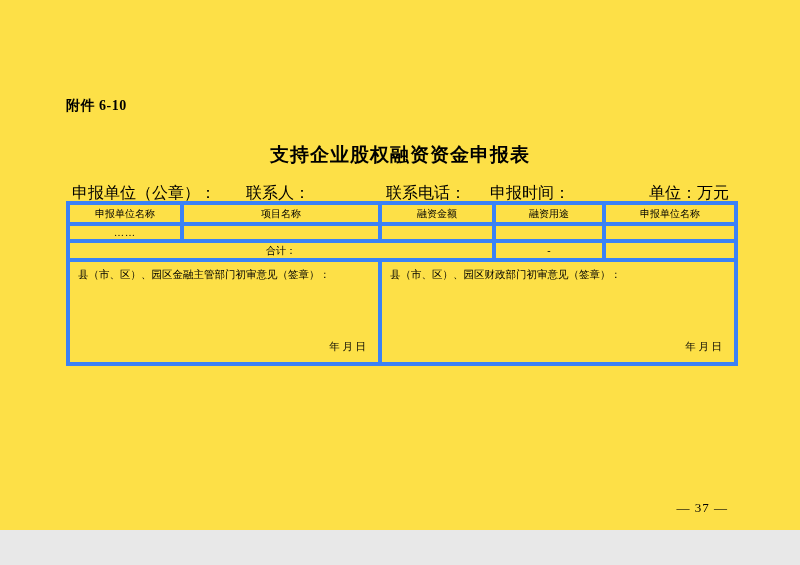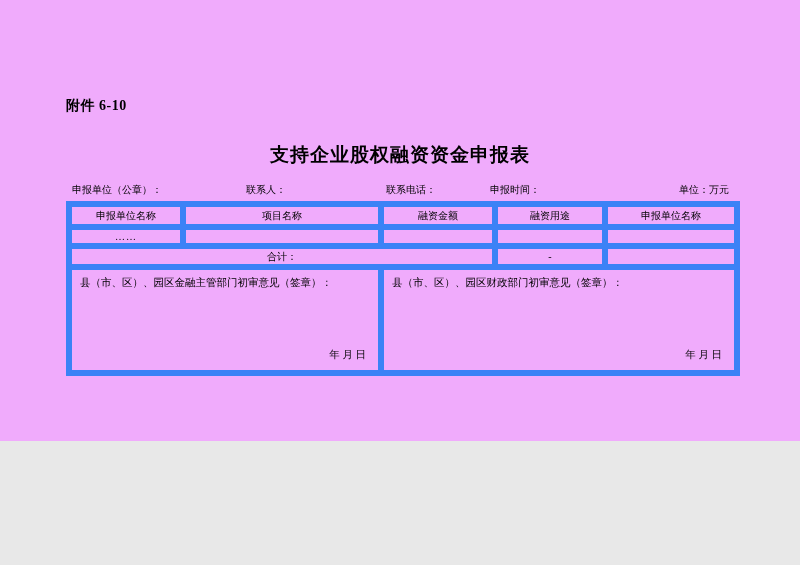--- a/index.html
+++ b/index.html
@@ -10,22 +10,22 @@
     width: 800px;
     height: 565px;
     background: #e8e8e8;
     font-family: "Liberation Serif", serif;
   }
   .page {
     position: absolute;
     left: 0;
     top: 0;
     width: 800px;
-    height: 441px;
-    background: #f0abfc;
+    height: 530px;
+    background: #fde047;
     overflow: hidden;
   }
   .attachment-label {
     position: absolute;
     left: 66px;
     top: 97px;
     font-family: "Liberation Serif", serif;
     font-weight: bold;
     font-size: 14px;
     color: #000;
@@ -42,21 +42,21 @@
     font-size: 19px;
     letter-spacing: 1px;
     color: #000;
   }
   .meta-row {
     position: absolute;
     left: 66px;
     top: 183px;
     width: 668px;
     height: 14px;
-    font-size: 10px;
+    font-size: 16px;
     color: #000;
   }
   .meta-row span {
     position: absolute;
     white-space: nowrap;
     top: 0;
   }
   .m1 { left: 6px; }
   .m2 { left: 180px; }
   .m3 { left: 320px; }
@@ -65,21 +65,21 @@
 
   table.form {
     position: absolute;
     left: 66px;
     top: 201px;
     width: 668px;
     border-collapse: collapse;
     table-layout: fixed;
   }
   table.form td {
-    border: 6px solid #3b82f6;
+    border: 4px solid #3b82f6;
     font-size: 10px;
     color: #000;
     text-align: center;
     vertical-align: middle;
     padding: 0;
     font-family: "Liberation Serif", serif;
   }
   .r-head td { height: 17px; font-size: 10px; }
   .r-data td { height: 15px; }
   .r-dots td { height: 13px; }

